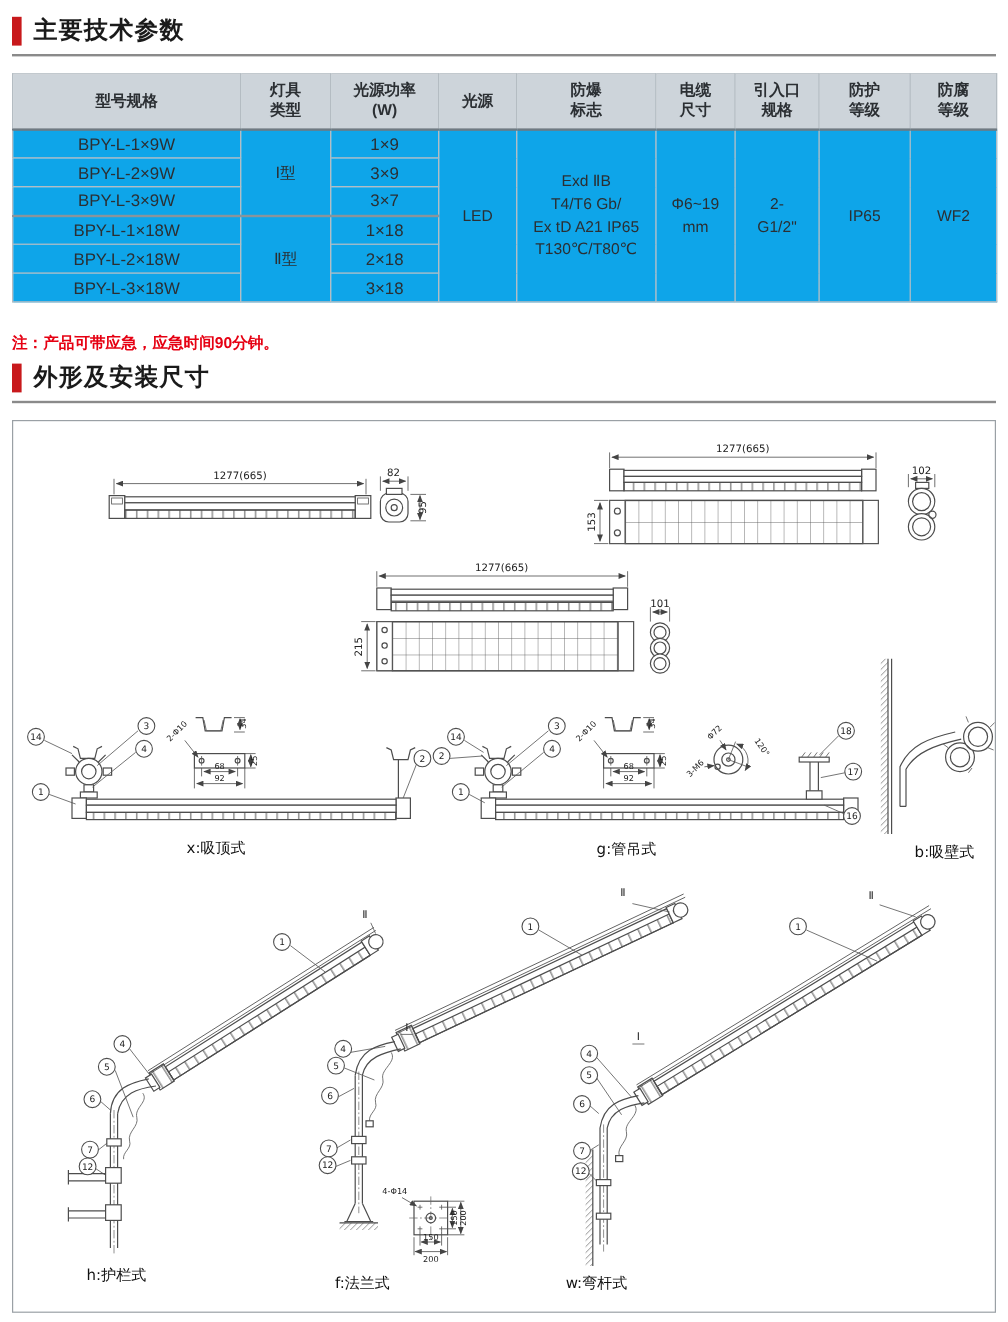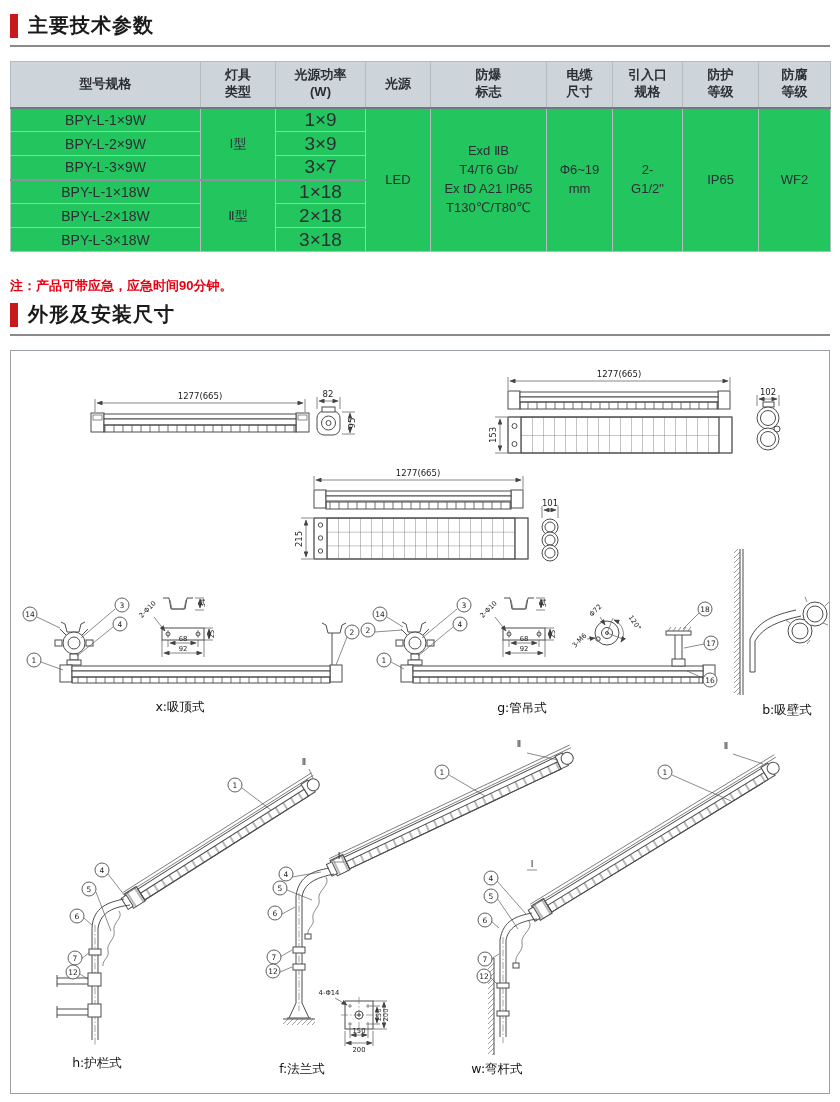--- a/index.html
+++ b/index.html
@@ -8,23 +8,23 @@
 
   
   .sec-header { display:flex; align-items:center; gap:10px; border-bottom:2px solid #8a8a8a; padding-bottom:6px; margin-top:2px; }
   .sec-header .red-bar { width:8px; height:24px; background:#c8191c; display:inline-block; }
   .sec-header h2 { font-size:20px; font-weight:bold; color:#1a1a1a; letter-spacing:1px; }
 
   
   table.spec { width:820px; border-collapse:collapse; table-layout:fixed; margin-top:14px; border:1px solid #ef4444; }
   table.spec th, table.spec td { border:1px solid #b4bcc2; text-align:center; vertical-align:middle; }
   table.spec thead th { background:#cdd4da; font-size:13px; font-weight:bold; color:#2b2f33; height:46px; line-height:1.3; border-bottom:2px solid #6f7a82; }
-  table.spec td { background:#22c55e; font-size:13px; color:#2b2f33; height:24px; }
+  table.spec td { background:#0ea5e9; font-size:13px; color:#2b2f33; height:24px; }
   table.spec td.model { font-size:14px; }
-  table.spec td.power { font-size:19px; }
+  table.spec td.power { font-size:14px; }
   table.spec tr.g2 td { border-top:2px solid #8a949b; }
   .pre { white-space:pre-line; line-height:1.45; }
 
   .note { margin-top:25px; font-size:13px; font-weight:bold; color:#e60012; }
 
   .sec2 { margin-top:6px; }
 
   
   .panel { margin-top:14px; width:820px; height:744px; border:1px solid #9aa0a5; background:#fff; }
   svg text { font-family:"DejaVu Sans","Liberation Sans",sans-serif; }

